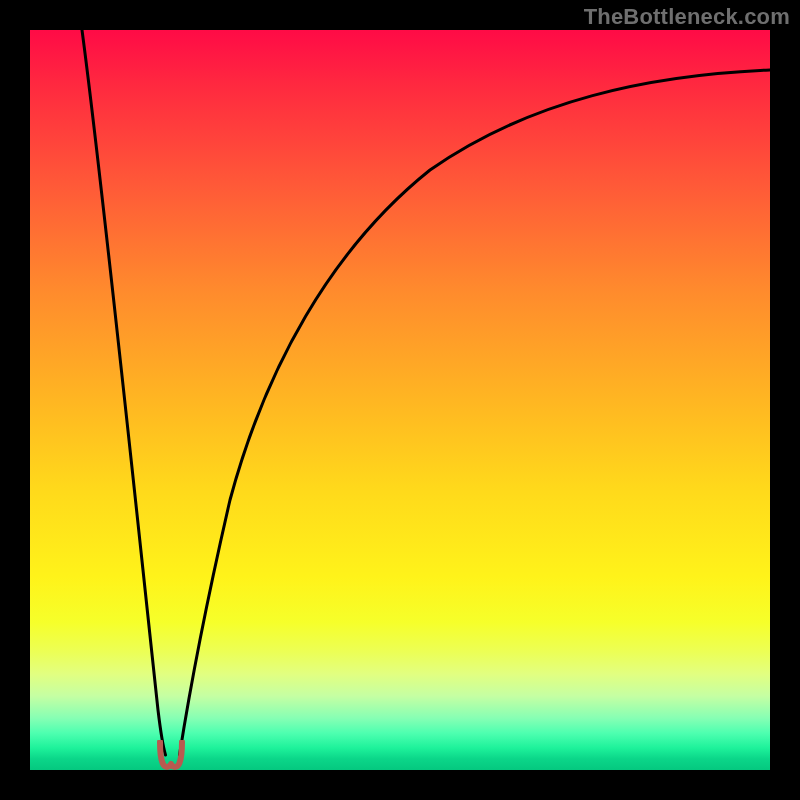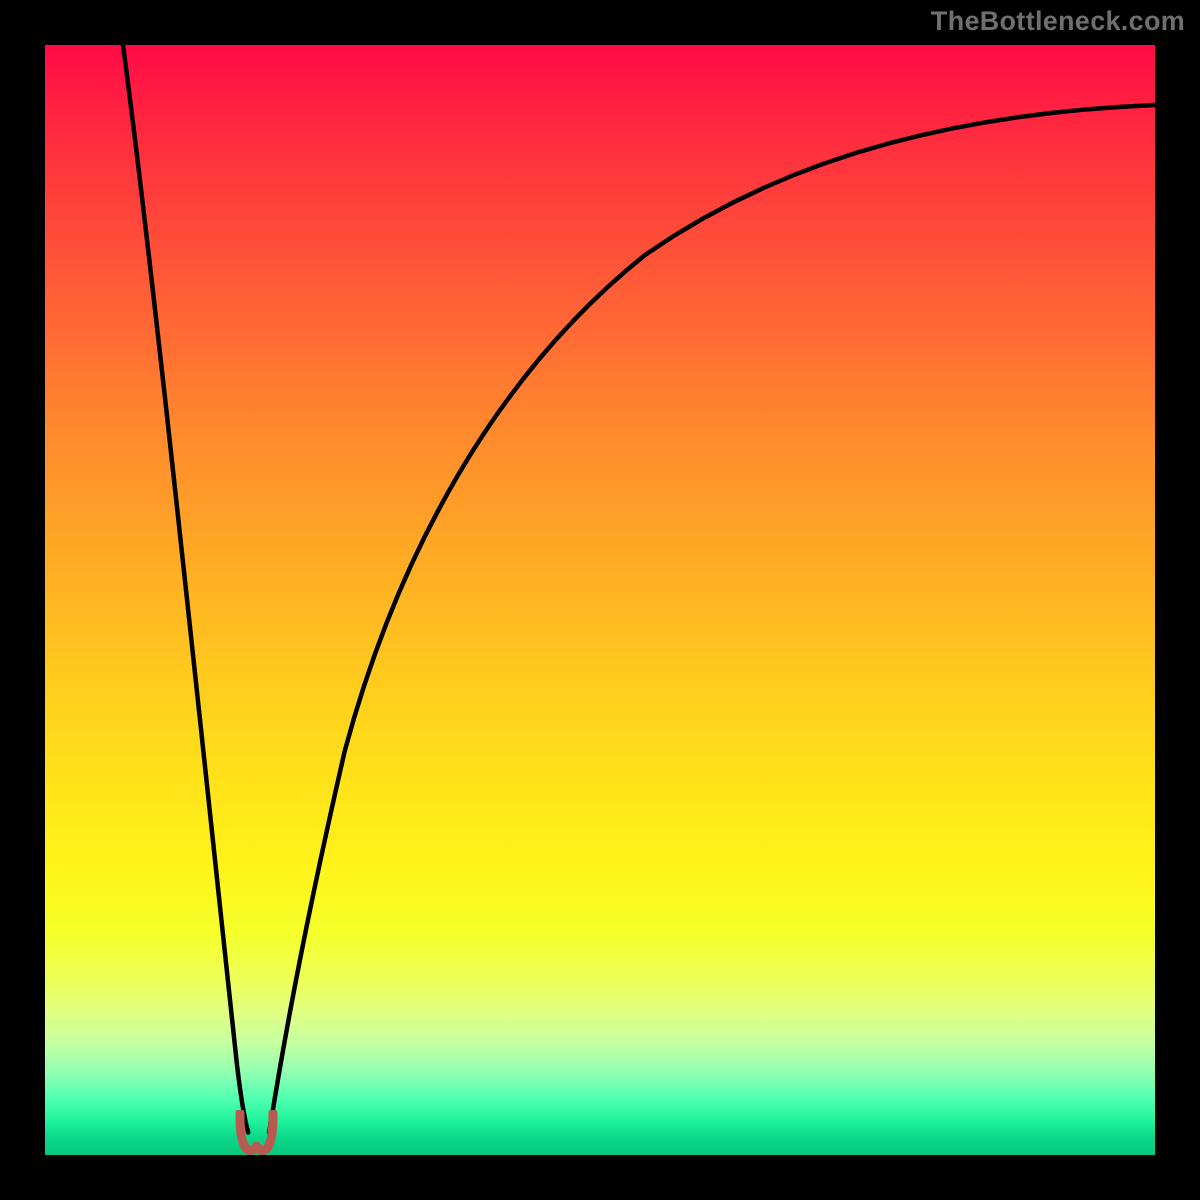--- a/index.html
+++ b/index.html
@@ -60,21 +60,21 @@
     bottom: 0;
     width: 30px;
     height: 30px;
     pointer-events: none;
   }
   .watermark {
     position: absolute;
     top: 4px;
     right: 10px;
     font-family: Arial, Helvetica, sans-serif;
-    font-size: 18px;
+    font-size: 22px;
     font-weight: bold;
     color: #6f6f6f;
     letter-spacing: 0.2px;
   }
 </style>
 </head>
 <body>
 
 <div class="frame">
 

